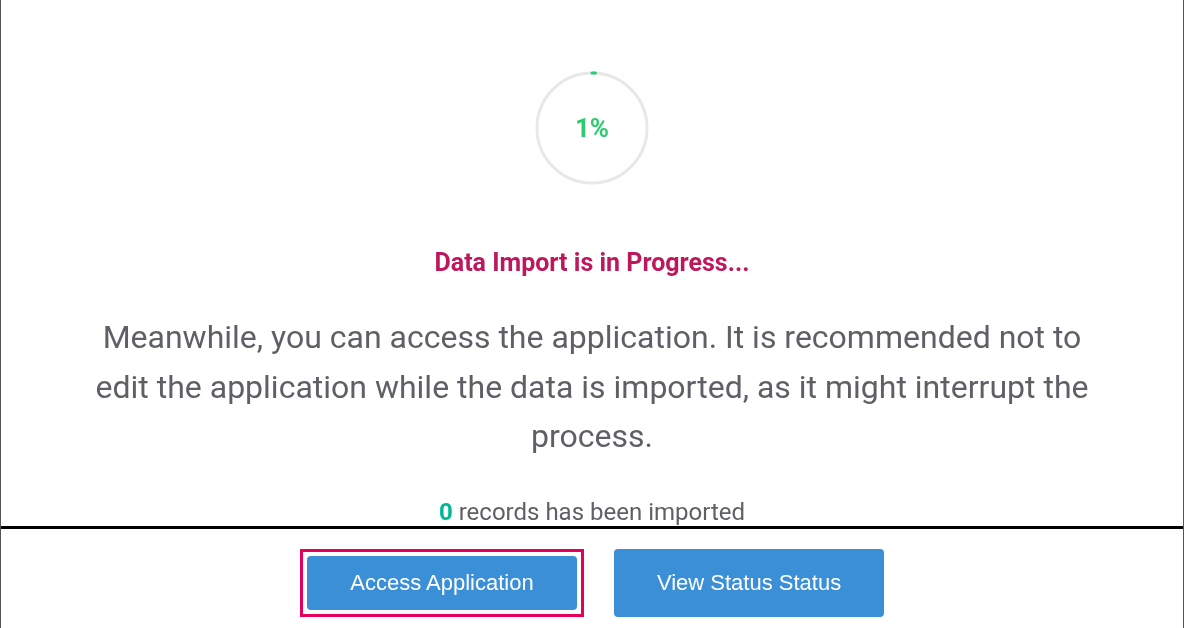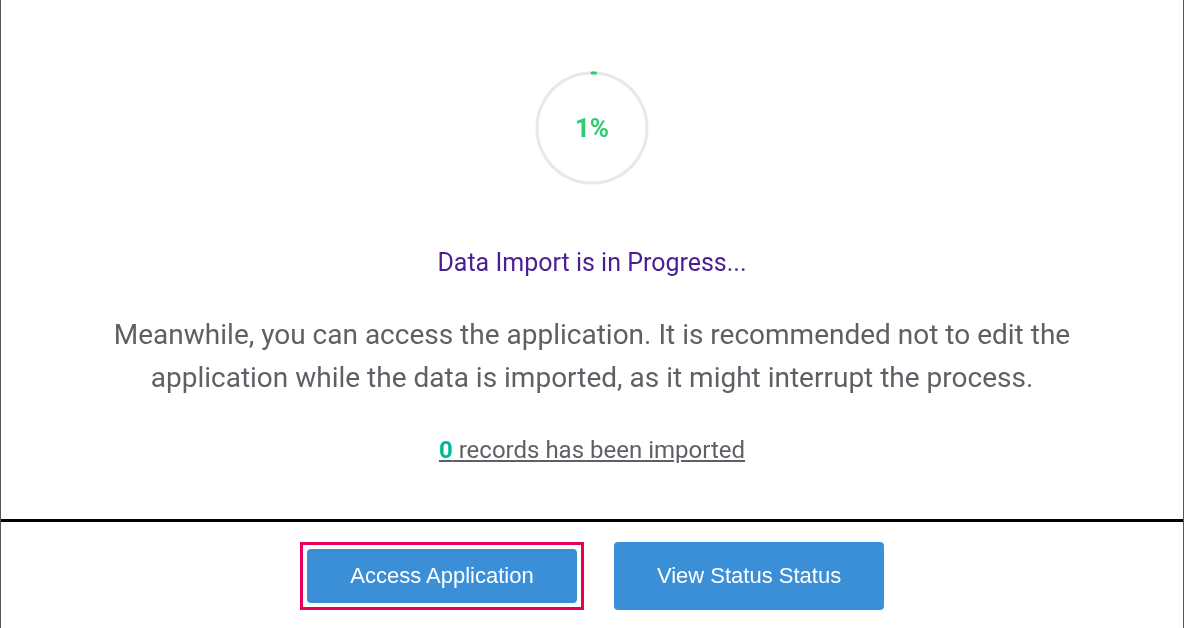--- a/index.html
+++ b/index.html
@@ -37,36 +37,35 @@
       position: absolute;
       top: 50%;
       left: 50%;
       transform: translate(-50%, -50%);
       font-size: 26px;
       font-weight: 700;
       color: #2ecc71;
     }
     .heading {
       font-size: 25px;
-      font-weight: 400;
-      color: #4c1d95;
+      font-weight: 700;
+      color: #be185d;
       margin-bottom: 36px;
     }
     .description {
-      font-size: 28px;
+      font-size: 32px;
       color: #5f5f66;
       text-align: center;
       max-width: 1020px;
       line-height: 1.55;
       margin-bottom: 36px;
     }
     .records-line {
       font-size: 24px;
       color: #5f5f66;
-      text-decoration: underline;
     }
     .records-count {
       font-weight: 700;
       color: #00b894;
     }
     .footer-bar {
       border-top: 3px solid #000000;
       padding: 20px 0 18px;
       display: flex;
       justify-content: center;

